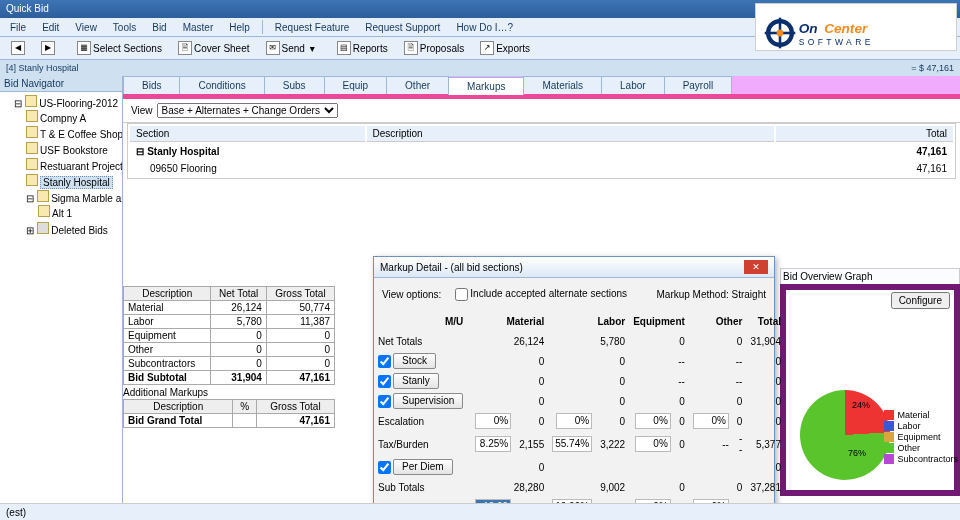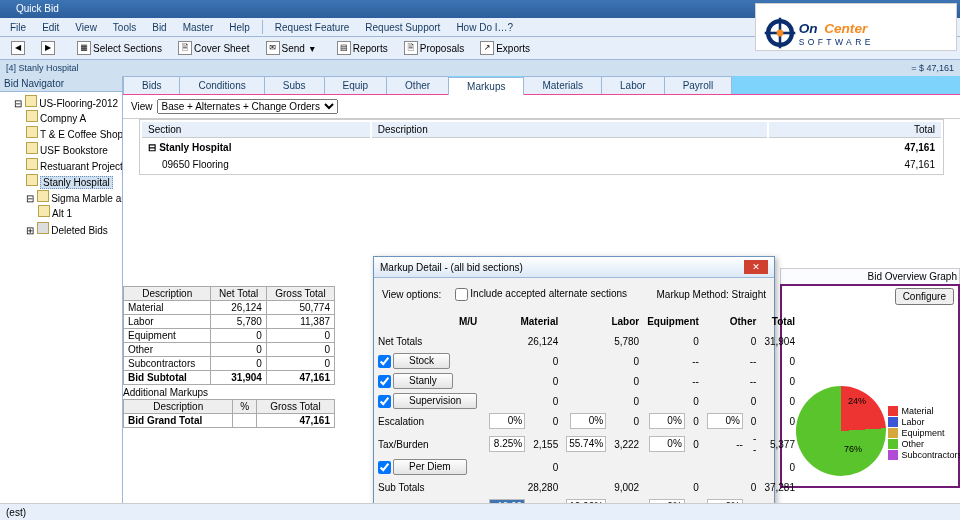--- a/index.html
+++ b/index.html
@@ -1,70 +1,70 @@
 <!DOCTYPE html>
 <html><head>
 <meta charset="utf-8">
 <style>
 html,body{margin:0;padding:0;font-family:"Segoe UI",Tahoma,sans-serif;font-size:10px;color:#000;background:#fff;width:960px;height:520px;overflow:hidden}
-.titlebar{background:linear-gradient(#3d74b4,#2d5e9c);color:#fff;height:18px;line-height:18px;padding:0 16px;display:flex;justify-content:space-between;align-items:center}
+.titlebar{background:linear-gradient(#3d74b4,#2d5e9c);color:#fff;height:18px;line-height:18px;padding:0 6px;display:flex;justify-content:space-between;align-items:center}
 .titlebar .winbtn{display:flex;gap:2px}
 .titlebar .winbtn span{display:inline-block;width:16px;height:12px;background:#5a89bf;text-align:center;line-height:12px;font-size:9px}
 .menubar{background:#e6effa;border-bottom:1px solid #9db9d9;height:18px;display:flex;align-items:center;padding:0 4px;gap:4px}
 .menubar .mi{padding:0 6px;color:#14385f}
 .menubar .sep{width:1px;height:14px;background:#9db9d9;margin:0 2px}
 .toolbar{background:#e6effa;border-bottom:1px solid #9db9d9;height:22px;display:flex;align-items:center;padding:0 6px;gap:6px}
 .toolbar .tb{display:flex;align-items:center;gap:2px;padding:0 4px;border:1px solid transparent}
 .toolbar .icon{display:inline-block;width:12px;height:12px;border:1px solid #888;background:#fff;font-size:8px;text-align:center;line-height:12px}
 .subbar{background:#cfe0f0;height:16px;display:flex;align-items:center;justify-content:space-between;padding:0 6px;color:#14385f;font-size:9px}
 .main{display:flex;height:430px}
 .navpane{width:122px;border-right:1px solid #9db9d9;display:flex;flex-direction:column}
 .pane-title{background:#cfe0f0;border-bottom:1px solid #9db9d9;padding:2px 4px;font-size:10px;color:#14385f}
 .tree{flex:1;overflow:auto;padding:2px;font-size:10px}
 .tree ul{list-style:none;margin:0;padding-left:12px}
 .tree li{white-space:nowrap;padding:1px 0}
 .tree .ticon{display:inline-block;width:10px;height:10px;margin-right:2px;background:#f8e9b0;border:1px solid #b5a24a;font-size:7px;text-align:center;line-height:10px}
 .tree .sel{background:#cfe0f0;border:1px dotted #6b90bb;padding:0 2px}
 .content{flex:1;display:flex;flex-direction:column;position:relative}
-.tabs{display:flex;height:18px;background:#7dd3fc;border-bottom:1px solid #ec4899;font-size:10px}
+.tabs{display:flex;height:18px;background:#f0abfc;border-bottom:5px solid #ec4899;font-size:10px}
 .tab{padding:0 18px;line-height:18px;border:1px solid #9db9d9;border-bottom:none;background:#e6effa;margin-right:-1px;color:#14385f}
 .tab.active{background:#fff;font-weight:normal;position:relative;top:1px}
 .viewrow{padding:4px 8px;border-bottom:1px solid #ccc;font-size:10px;display:flex;align-items:center;gap:4px}
 .viewrow select{font-size:10px}
-.sections{margin:0 16px;border:1px solid #ccc}
+.sections{margin:0 4px;border:1px solid #ccc}
 .sections th{background:#e6effa;text-align:left;font-weight:normal;padding:2px 6px;border-bottom:1px solid #ccc;font-size:10px}
 .sections td{padding:2px 6px;font-size:10px}
 .sections .bold td{font-weight:bold}
 .lowerwrap{position:absolute;bottom:0;left:0;right:0;display:flex;height:220px}
 .bidtot{width:212px;font-size:10px}
 .bidtot table{border-collapse:collapse;width:100%}
 .bidtot th,.bidtot td{border:1px solid #aaa;padding:1px 4px;text-align:right}
 .bidtot th{background:#eee;text-align:center;font-weight:normal}
 .bidtot td:first-child{text-align:left}
 .bidtot .bold td{font-weight:bold}
 .bidtot .subhead{font-size:10px;padding:2px 0 1px 0}
 .graphpane{width:180px;position:absolute;right:0;top:192px}
-.graphpane .gtitle{text-align:right;font-size:10px;padding:2px;border:1px solid #ccc;border-bottom:none;background:#fafcff}
-.graphpane .gbody{border:2px solid #701a75;height:200px;position:relative;background:#fff}
+.graphpane .gtitle{text-align:left;font-size:10px;padding:2px;border:1px solid #ccc;border-bottom:none;background:#fafcff}
+.graphpane .gbody{border:6px solid #701a75;height:200px;position:relative;background:#fff}
 .configbtn{position:absolute;right:4px;top:2px;font-size:10px}
 .pie{position:absolute;left:14px;top:100px;width:90px;height:90px;border-radius:50%;
   background:conic-gradient(#e33 0 24%, #5ac42d 24% 100%)}
 .pie .lbl{position:absolute;font-size:9px}
 .legend{position:absolute;right:-4px;top:120px;font-size:9px}
 .legend div{display:flex;align-items:center;gap:3px;margin-bottom:1px}
 .legend .sw{width:10px;height:10px}
 
 .dialog{position:absolute;left:250px;top:180px;width:400px;background:#f2f2f2;border:1px solid #6d94bf;box-shadow:2px 2px 6px rgba(0,0,0,.3);font-size:10px}
 .dialog .dtitle{background:linear-gradient(#fff,#dce8f6);padding:3px 6px;display:flex;justify-content:space-between;align-items:center;border-bottom:1px solid #9db9d9}
 .dialog .x{background:#d04030;color:#fff;width:24px;height:14px;text-align:center;line-height:14px;font-size:9px}
 .dialog .drow{display:flex;align-items:center;gap:14px;padding:10px 8px}
 .dialog table{border-collapse:collapse;width:100%}
 .dialog td,.dialog th{padding:2px 4px;text-align:right;font-size:10px;height:16px}
 .dialog td.lab{text-align:left;white-space:nowrap}
-.dialog .btn{border:1px solid #8a8a8a;background:linear-gradient(#fefefe,#e4e4e4);padding:0 15px;height:16px;line-height:14px;border-radius:2px;font-size:10px}
+.dialog .btn{border:1px solid #8a8a8a;background:linear-gradient(#fefefe,#e4e4e4);padding:0 8px;height:16px;line-height:14px;border-radius:2px;font-size:10px}
 .dialog .cell{border:1px solid #bbb;padding:0 2px;min-width:30px;display:inline-block;text-align:right;height:14px;line-height:14px;background:#fff}
 .dialog .cell.hl{background:#3d74b4;color:#fff}
 .status{position:absolute;bottom:0;left:0;right:0;height:16px;background:#e6effa;border-top:1px solid #ccc;font-size:10px;display:flex;justify-content:flex-start;align-items:center;padding:0 6px}
 .logo{position:absolute;right:3px;top:3px;width:200px;height:46px;background:#fff;border:1px solid #cfcfcf;z-index:20;display:flex;align-items:flex-end;justify-content:center}
 .logo svg{height:34px}
 input[type=checkbox]{margin:0 2px 0 0;vertical-align:middle}
 </style>
 </head>
 <body>
 

